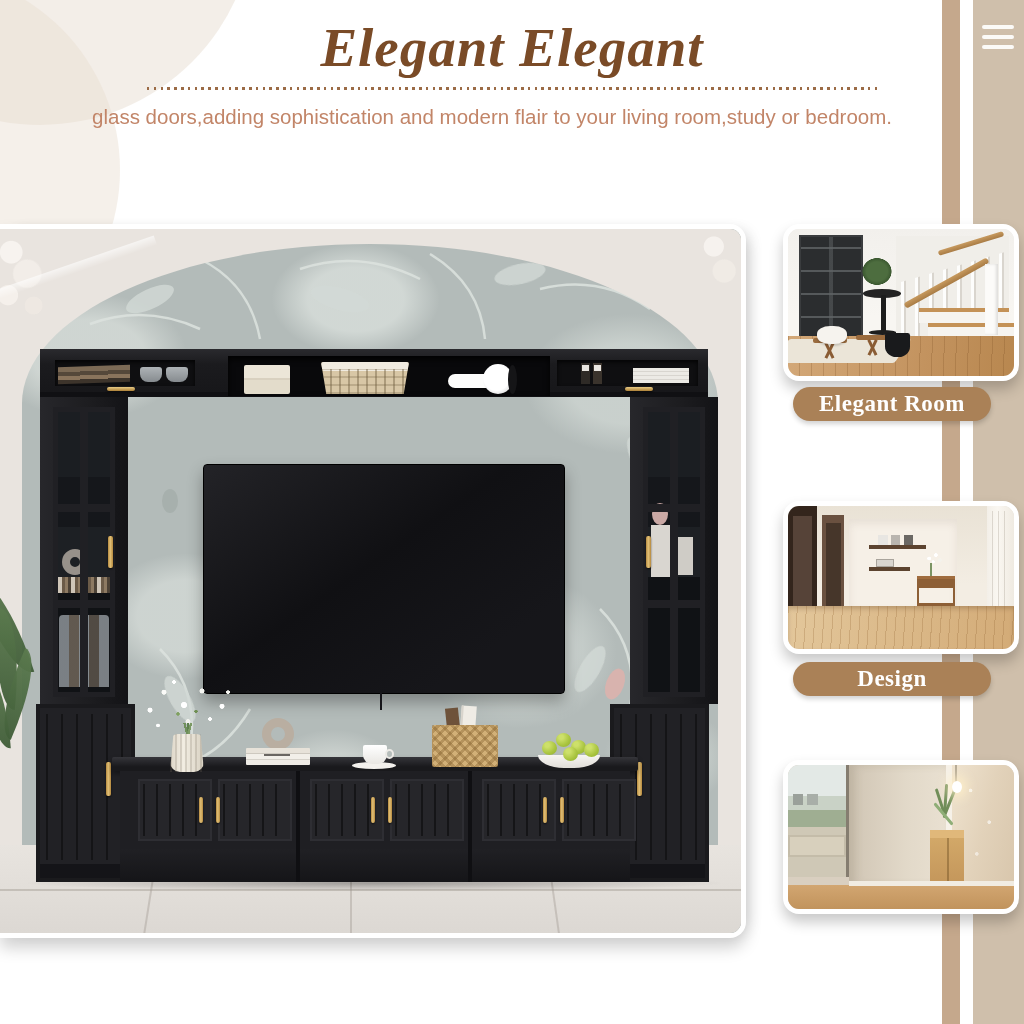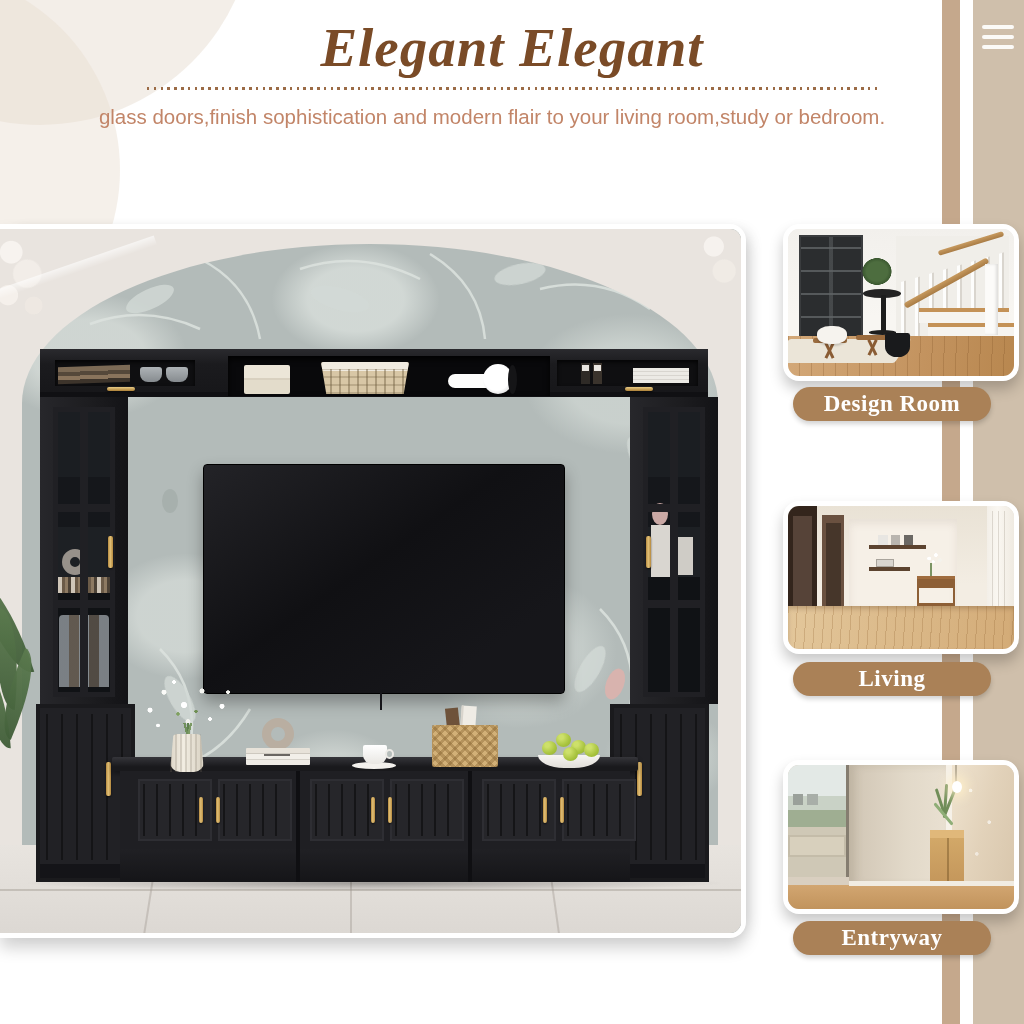--- a/index.html
+++ b/index.html
@@ -264,21 +264,21 @@
 
   <div class="a burger">
     <span></span>
     <span></span>
     <span></span>
   </div>
 
   <div class="a title">Elegant Elegant</div>
   <div class="a dots"></div>
   <div class="a desc">
-    <div>glass doors,finish sophistication and modern flair to your living room,study or bedroom.</div>
+    <div>glass doors,adding sophistication and modern flair to your living room,study or bedroom.</div>
   </div>
 
   <div class="a photo-main">
     <div class="a wallpaper"></div>
     <svg class="a flora" width="741" height="704" viewBox="0 0 741 704">
       <g fill="none" stroke="#dde3df" stroke-width="2.5" opacity="0.85">
         <path d="M60 60 q40 -35 95 -28 M90 95 q55 -20 110 5 M200 30 q50 25 60 80"></path>
         <path d="M300 40 q60 -20 120 10 M430 25 q50 30 55 85 M540 60 q60 -15 110 20"></path>
         <path d="M160 420 q40 40 30 100 M250 480 q-30 50 -80 60 M600 380 q40 40 30 100"></path>
         <path d="M660 180 q40 30 35 90 M120 250 q-35 35 -30 90"></path>
@@ -438,21 +438,21 @@
         </div>
       <div class="a lr-throw"></div>
       <div class="lr-stool lr-st2">
           <span class="lr-seat"></span>
           <span class="lr-lega"></span>
           <span class="lr-legb"></span>
         </div>
       <div class="a lr-bag"></div>
     </div>
   </div>
-  <div class="a pill pill1">Design Room</div>
+  <div class="a pill pill1">Elegant Room</div>
 
   <div class="a room-card card2">
     <div class="ph">
       <div class="a hw-wall"></div>
       <div class="a hw-door1"></div>
       <div class="a hw-door2"></div>
       <div class="a hw-back"></div>
       <div class="a hw-frames"></div>
       <div class="a hw-shelf hw-sh1"></div>
       <div class="a hw-frame2"></div>
@@ -460,21 +460,21 @@
       <div class="a hw-vpuff"></div>
       <div class="a hw-vstem"></div>
       <div class="a hw-console-top"></div>
       <div class="a hw-apron"></div>
       <div class="a hw-clegs"></div>
       <div class="a hw-cshelf"></div>
       <div class="a hw-pilaster"></div>
       <div class="a hw-floor"></div>
     </div>
   </div>
-  <div class="a pill pill2">Living</div>
+  <div class="a pill pill2">Design</div>
 
   <div class="a room-card card3">
     <div class="ph">
       <div class="a en-wall"></div>
       <div class="a en-window">
         <div class="en-city"></div>
         <div class="en-rug"></div>
       </div>
       <div class="a en-wallc"></div>
       <div class="a en-trim"></div>
@@ -483,15 +483,14 @@
       <div class="a en-leaf en-l1"></div>
       <div class="a en-leaf en-l2"></div>
       <div class="a en-leaf en-l3"></div>
       <div class="a en-leaf en-l4"></div>
       <div class="a en-cord"></div>
       <div class="a en-bulb"></div>
       <div class="a en-floor"></div>
       <div class="a en-base"></div>
     </div>
   </div>
-  <div class="a pill pill3">Entryway</div>
 
 </div>
 
 </body></html>

